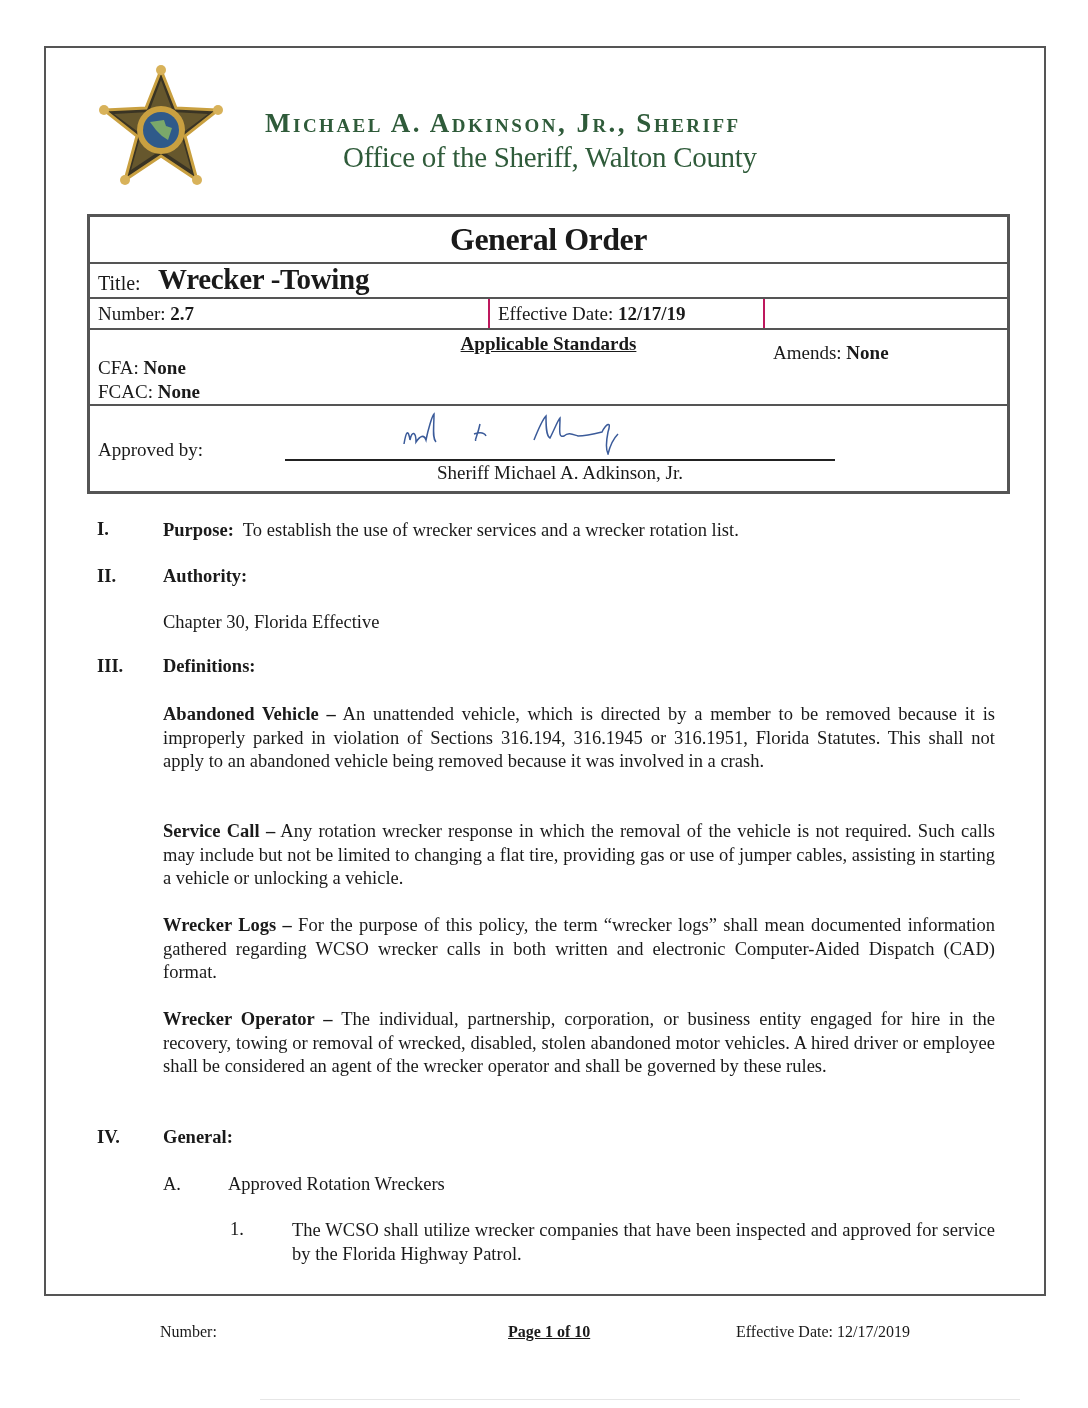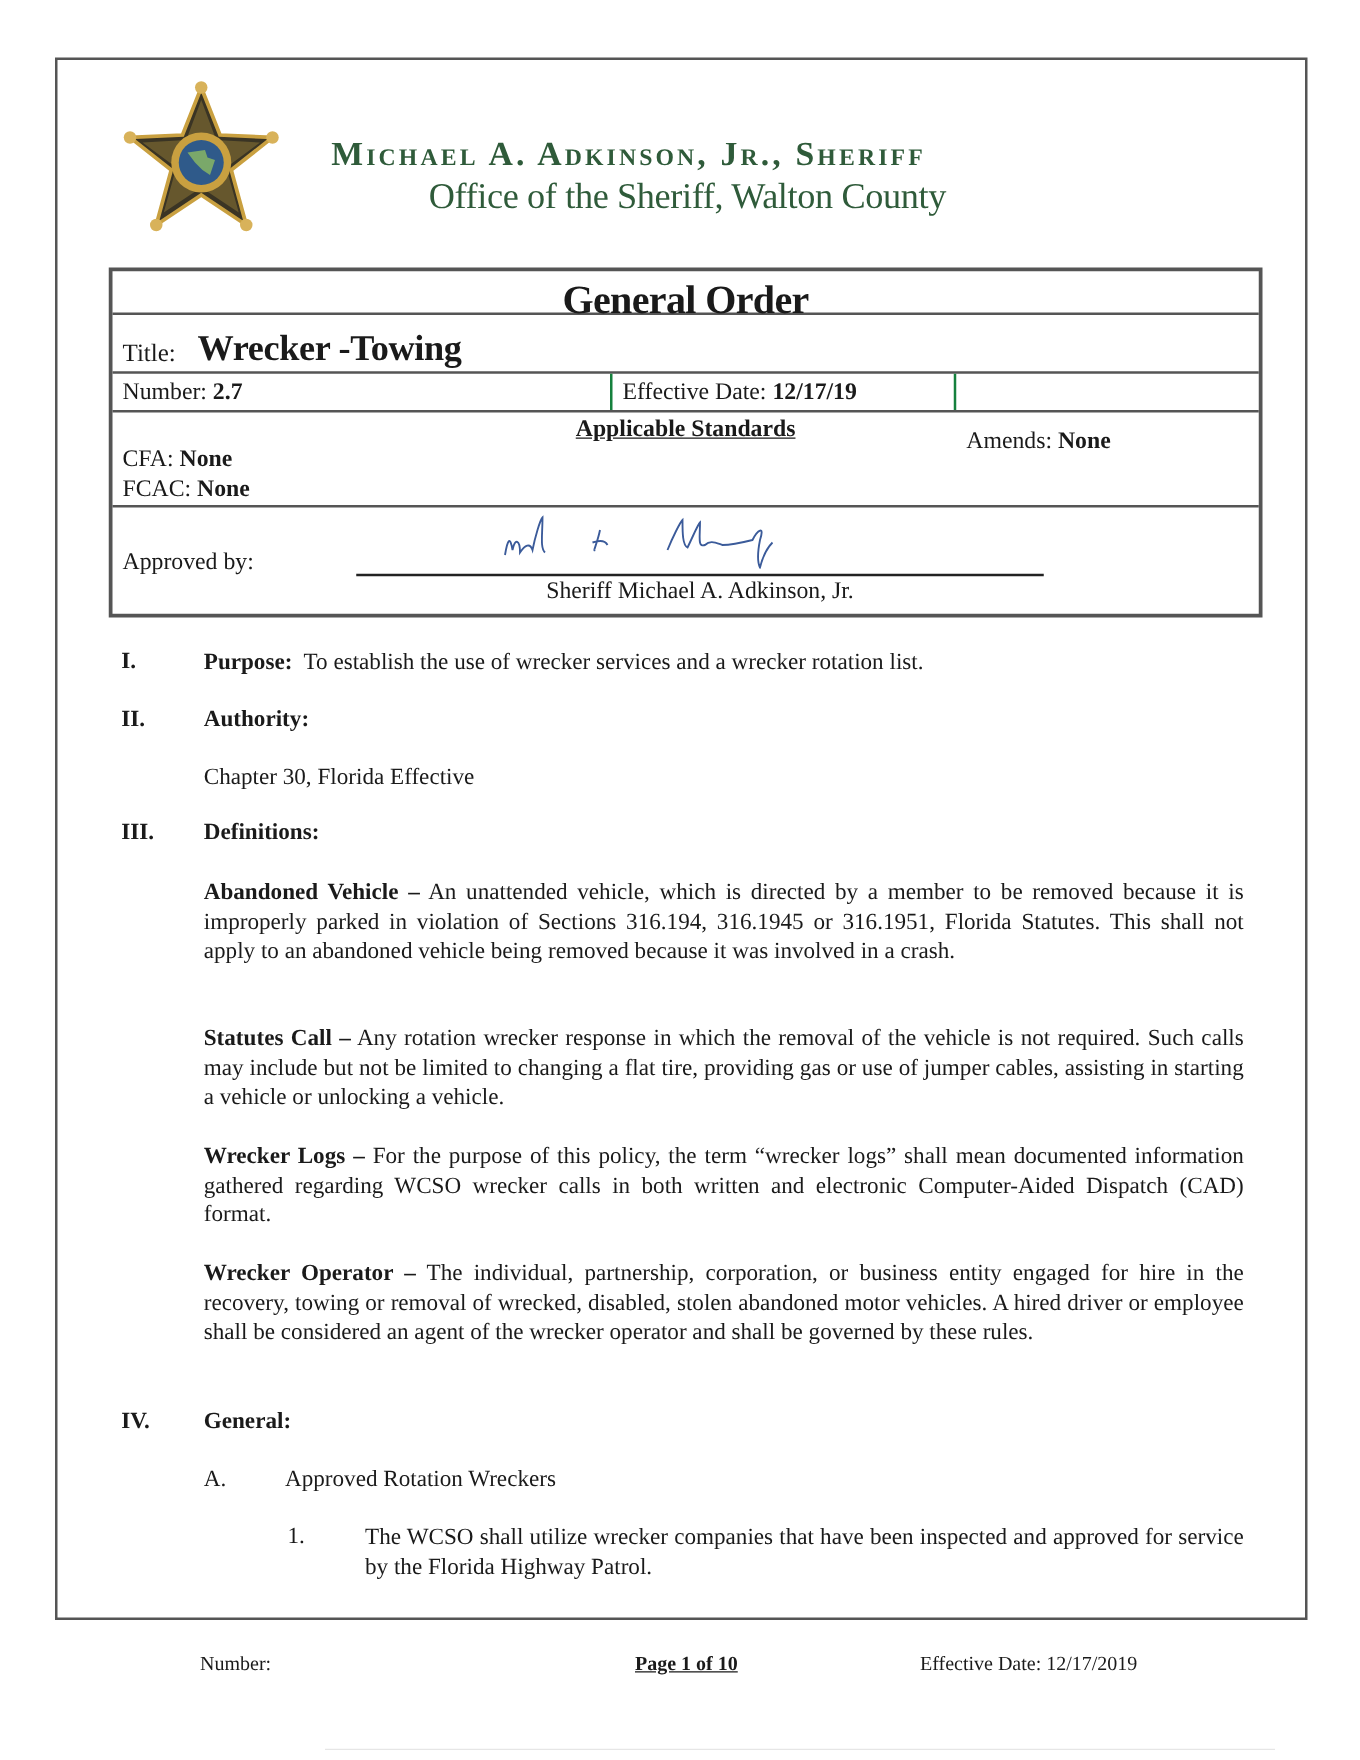--- a/index.html
+++ b/index.html
@@ -63,21 +63,21 @@
       border: 3px solid #555;
       box-sizing: border-box;
     }
     .go-row {
       position: absolute;
       left: 0;
       right: 0;
       border-bottom: 2px solid #555;
       box-sizing: border-box;
     }
-    .go-title-row { top: 0; height: 35px; }
+    .go-title-row { top: 0; height: 47px; }
     .go-title {
       position: absolute;
       left: 0; right: 0;
       top: 4px;
       text-align: center;
       font-size: 32px;
       font-weight: bold;
       letter-spacing: -0.5px;
     }
     .title-row { top: 45px; height: 37px; }
@@ -93,21 +93,21 @@
       top: 1px;
       font-size: 29px;
       font-weight: bold;
       letter-spacing: -0.3px;
     }
     .meta-row { top: 82px; height: 31px; }
     .meta-cell {
       position: absolute;
       top: 0;
       bottom: 0;
-      border-right: 2px solid #15803d;
+      border-right: 2px solid #be185d;
       box-sizing: border-box;
       font-size: 19px;
       padding: 4px 8px 0 8px;
       white-space: nowrap;
     }
     .meta-cell.last { border-right: none; }
     .meta-cell b { font-weight: bold; }
     .standards-row { top: 113px; height: 76px; }
     .standards-title {
       position: absolute;
@@ -287,21 +287,21 @@
 <div class="para" style="top:611px;">Chapter 30, Florida Effective</div>
 
 <span class="sec-num" style="top:656px;">III.</span>
 <span class="sec-head" style="top:656px;text-align:right;">Definitions:</span>
 
 <div class="para" style="top:703px;">
   <b>Abandoned Vehicle –</b>
   <span>An unattended vehicle, which is directed by a member to be removed because it is improperly parked in violation of Sections 316.194, 316.1945 or 316.1951, Florida Statutes. This shall not apply to an abandoned vehicle being removed because it was involved in a crash.</span>
 </div>
 <div class="para" style="top:820px;">
-  <b>Statutes Call –</b>
+  <b>Service Call –</b>
   <span>Any rotation wrecker response in which the removal of the vehicle is not required. Such calls may include but not be limited to changing a flat tire, providing gas or use of jumper cables, assisting in starting a vehicle or unlocking a vehicle.</span>
 </div>
 <div class="para" style="top:914px;">
   <b>Wrecker Logs –</b>
   <span>For the purpose of this policy, the term “wrecker logs” shall mean documented information gathered regarding WCSO wrecker calls in both written and electronic Computer-Aided Dispatch (CAD) format.</span>
 </div>
 <div class="para" style="top:1008px;">
   <b>Wrecker Operator –</b>
   <span>The individual, partnership, corporation, or business entity engaged for hire in the recovery, towing or removal of wrecked, disabled, stolen abandoned motor vehicles. A hired driver or employee shall be considered an agent of the wrecker operator and shall be governed by these rules.</span>
 </div>

